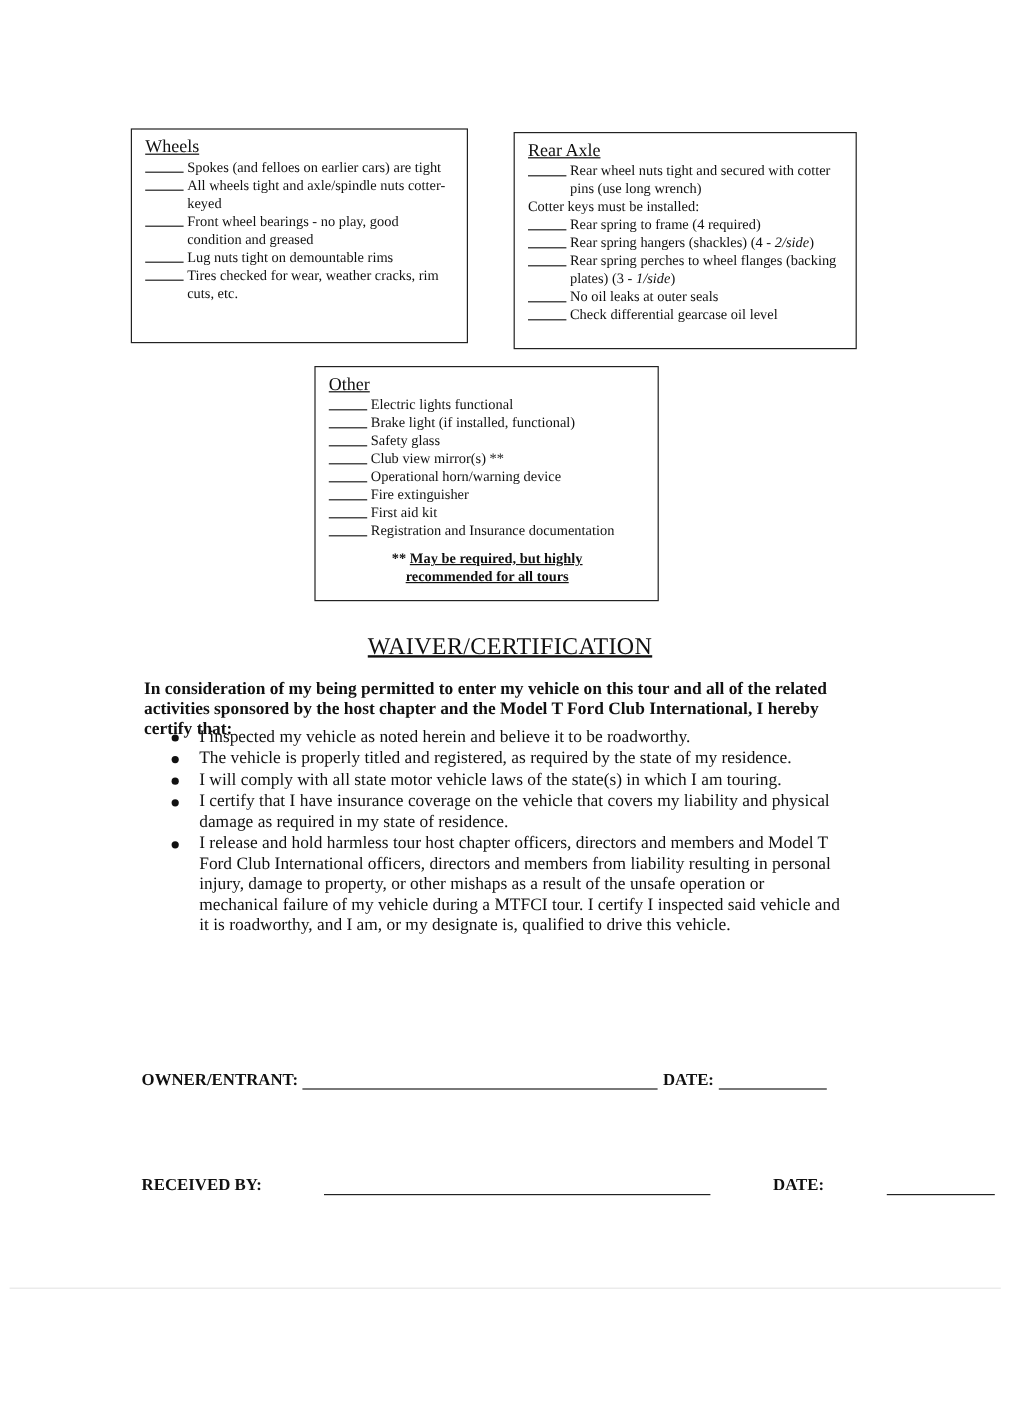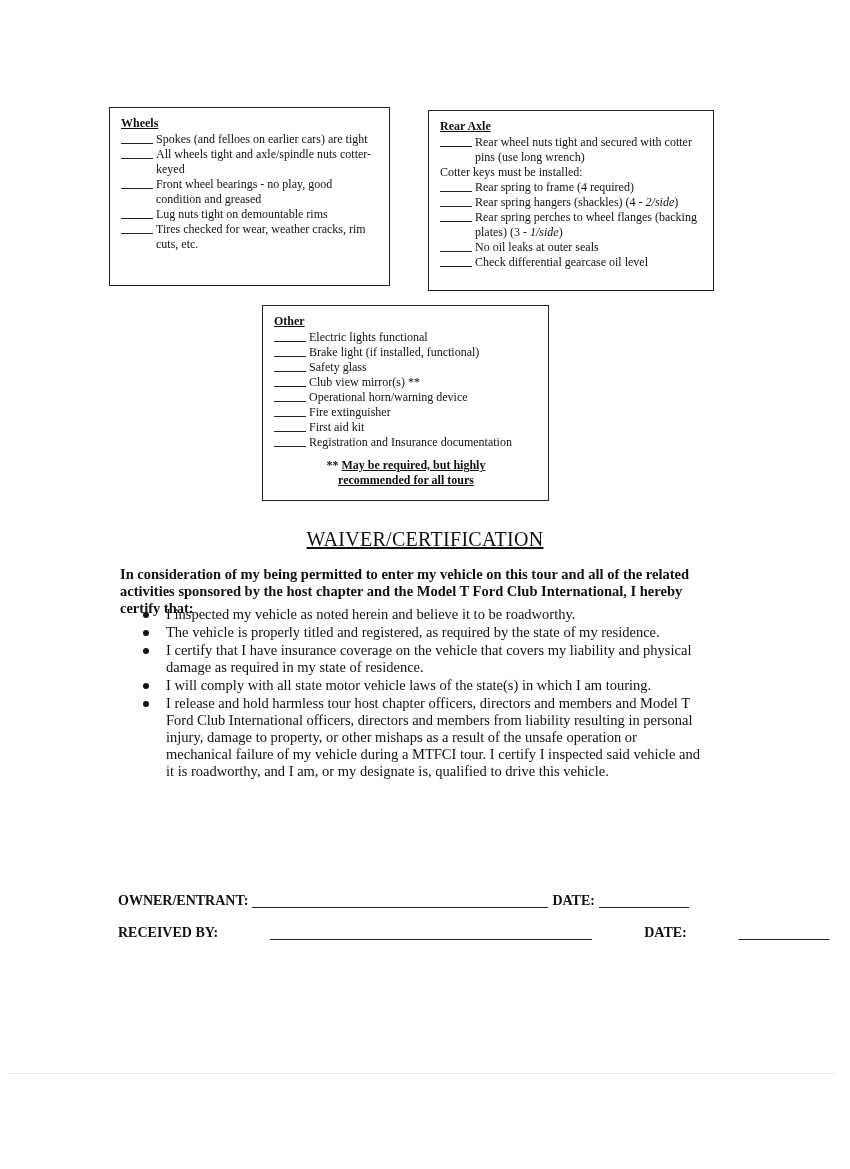--- a/index.html
+++ b/index.html
@@ -7,21 +7,21 @@
     width: 850px; height: 1169px; background: #ffffff; position: relative;
     font-family: "Liberation Serif", "DejaVu Serif", serif; color: #111;
     overflow: hidden;
   }
   .box {
     position: absolute; border: 1.5px solid #222; background: #fff;
     box-sizing: border-box; padding: 6px 10px 6px 11px;
     font-size: 12px; line-height: 15px;
   }
   .box-title {
-    font-weight: bold; text-decoration: underline; font-size: 12px;
+    font-weight: normal; text-decoration: underline; font-size: 15px;
     line-height: 18px; margin-bottom: 0px;
   }
   .item { display: flex; align-items: flex-start; }
   .blank {
     flex: 0 0 32px; width: 32px; border-bottom: 1px solid #222;
     height: 11px; margin-right: 3px;
   }
   .item-text { flex: 1; }
   .note-line { margin: 0; }
   .ital { font-style: italic; }
@@ -51,21 +51,21 @@
   .bullets li .dot {
     position: absolute; left: 3px; top: 6px; width: 6px; height: 6px;
     border-radius: 50%; background: #111;
   }
   .sig-row {
     position: absolute; left: 118px; display: flex; align-items: flex-end;
     font-weight: bold; font-size: 14px;
   }
   .sig-line { border-bottom: 1.3px solid #222; height: 12px; margin: 0 4px 1px 4px; }
   #sig-owner { top: 893px; }
-  #sig-received { top: 925px; gap: 48px; }
+  #sig-received { top: 981px; gap: 48px; }
   .scan-line {
     position: absolute; left: 8px; top: 1073px; width: 826px; height: 1px;
     background: #e6e6e6;
   }
   .scan-arc {
     position: absolute; left: 668px; top: 163px; width: 32px; height: 32px;
     border: 1px solid #e9e9e9; border-radius: 50%; border-left-color: transparent;
     border-bottom-color: transparent;
   }
 </style>
@@ -166,22 +166,22 @@
     <span class="u">recommended for all tours</span>
   </div>
 </div>
 
 <div class="waiver-title">WAIVER/CERTIFICATION</div>
 <div class="intro">In consideration of my being permitted to enter my vehicle on this tour and all of the related activities sponsored by the host chapter and the Model T Ford Club International, I hereby certify that:</div>
 
 <ul class="bullets">
   <li><span class="dot"></span><span>I inspected my vehicle as noted herein and believe it to be roadworthy.</span></li>
   <li><span class="dot"></span><span>The vehicle is properly titled and registered, as required by the state of my residence.</span></li>
+  <li><span class="dot"></span><span>I will comply with all state motor vehicle laws of the state(s) in which I am touring.</span></li>
   <li><span class="dot"></span><span>I certify that I have insurance coverage on the vehicle that covers my liability and physical damage as required in my state of residence.</span></li>
-  <li><span class="dot"></span><span>I will comply with all state motor vehicle laws of the state(s) in which I am touring.</span></li>
   <li><span class="dot"></span><span>I release and hold harmless tour host chapter officers, directors and members and Model T Ford Club International officers, directors and members from liability resulting in personal injury, damage to property, or other mishaps as a result of the unsafe operation or mechanical failure of my vehicle during a MTFCI tour.  I certify I inspected said vehicle and it is roadworthy, and I am, or my designate is, qualified to drive this vehicle.</span></li>
 </ul>
 
 <div class="sig-row" id="sig-owner">
   <span>OWNER/ENTRANT:</span>
   <span class="sig-line" style="width:296px"></span>
   <span>DATE:</span>
   <span class="sig-line" style="width:90px"></span>
 </div>
 <div class="sig-row" id="sig-received">

